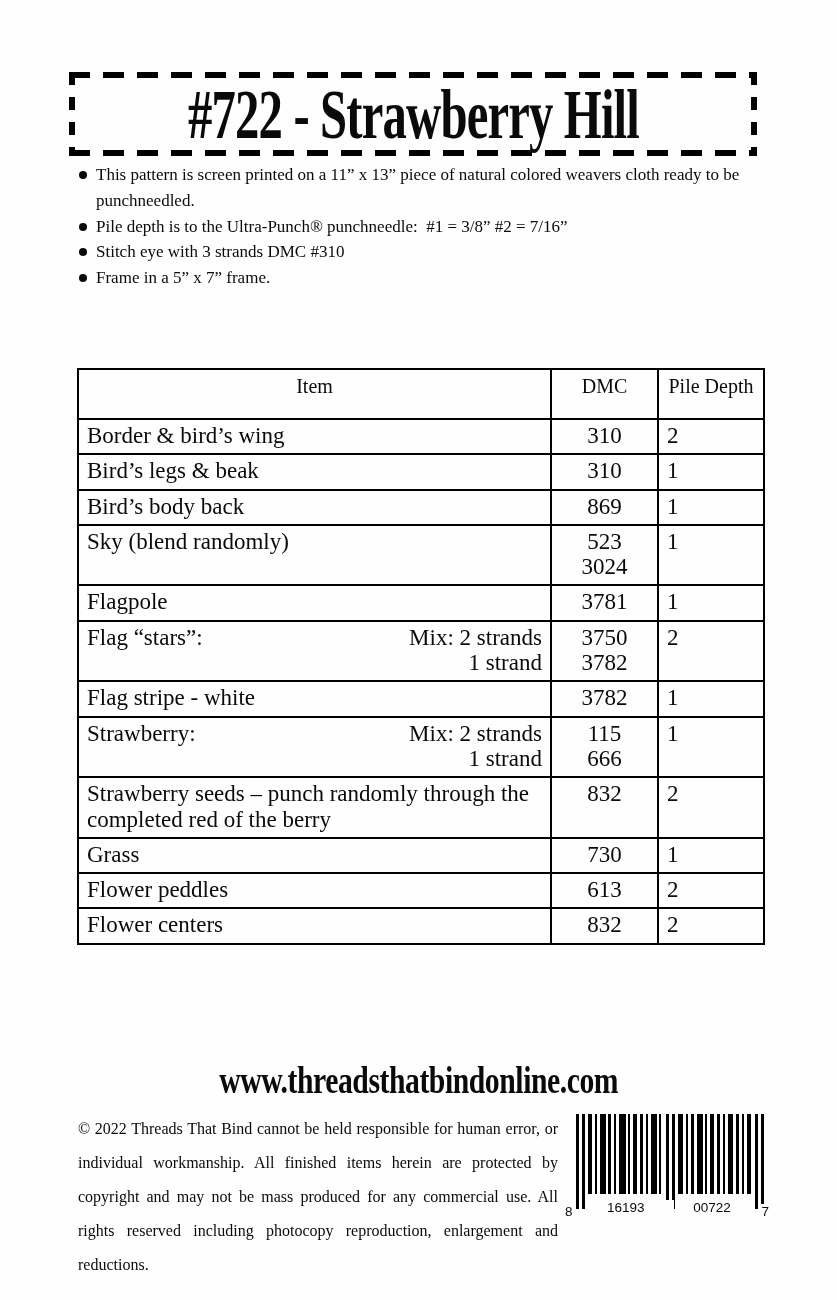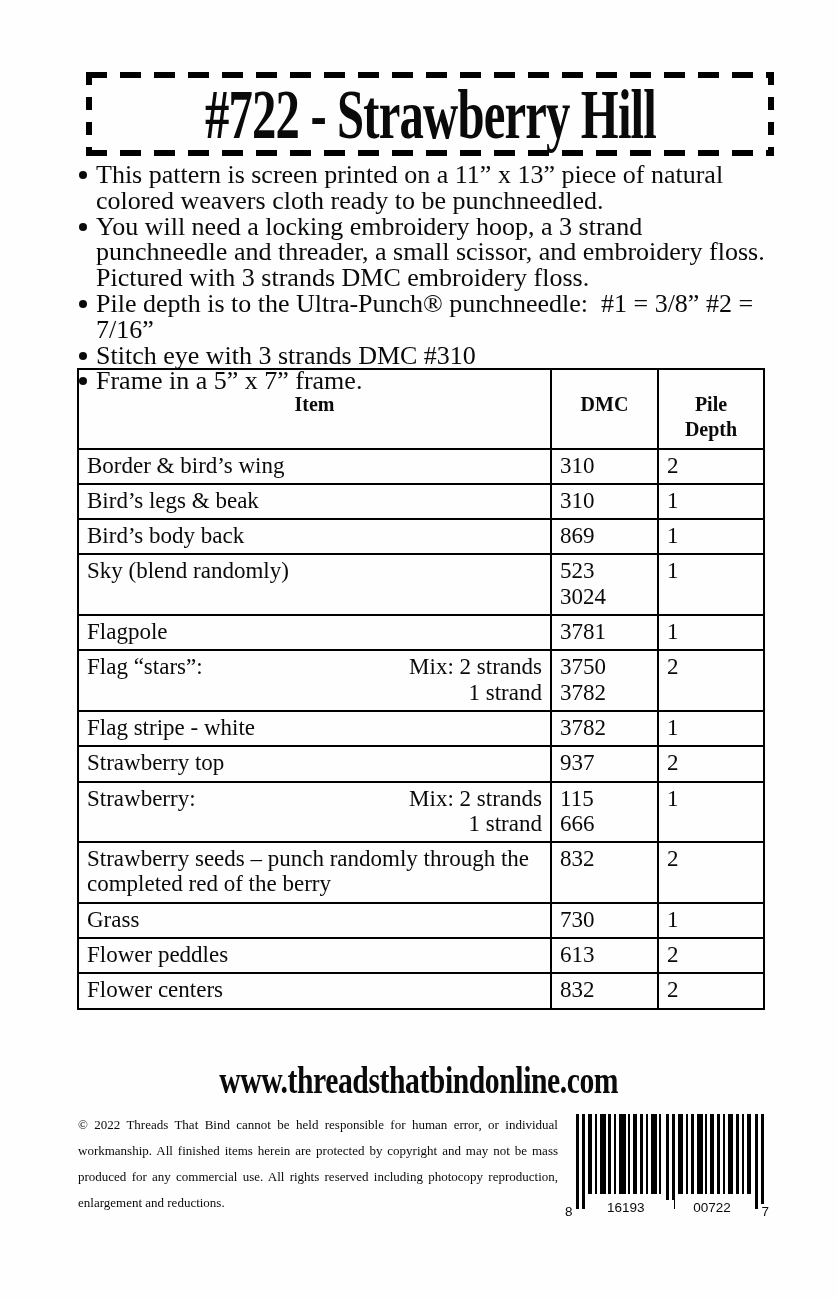--- a/index.html
+++ b/index.html
@@ -11,21 +11,21 @@
     background: #fefefe;
     color: #0a0a0a;
     font-family: "Liberation Serif", serif;
     box-sizing: border-box;
     overflow: hidden;
   }
 
   
   .title-box {
     position: absolute;
-    left: 86px; top: 72px;
+    left: 69px; top: 72px;
     width: 688px; height: 84px;
     box-sizing: border-box;
     display: flex; align-items: center; justify-content: center;
     background-image:
       repeating-linear-gradient(90deg,#000 0 21px,transparent 21px 34px),
       repeating-linear-gradient(90deg,#000 0 21px,transparent 21px 34px),
       repeating-linear-gradient(180deg,#000 0 13px,transparent 13px 25px),
       repeating-linear-gradient(180deg,#000 0 13px,transparent 13px 25px);
     background-size: 100% 6px, 100% 6px, 6px 100%, 6px 100%;
     background-position: 0 0, 0 100%, 0 0, 100% 0;
@@ -48,21 +48,21 @@
   .bullets {
     position: absolute;
     left: 78px; top: 162px;
     width: 690px;
     margin: 0; padding: 0;
     list-style: none;
   }
   .bullets li {
     position: relative;
     padding-left: 18px;
-    font-size: 26px;
+    font-size: 17px;
     line-height: 25.8px;
     white-space: pre-wrap;
   }
   .bullets li::before {
     content: "";
     position: absolute;
     left: 1px; top: 9px;
     width: 8px; height: 8px;
     border-radius: 50%;
     background: #0a0a0a;
@@ -81,35 +81,35 @@
   table.floss col.col-pile { width: 106px; }
   table.floss th, table.floss td {
     border: 2px solid #000;
     vertical-align: top;
     padding: 3px 8px 5px 8px;
     font-size: 23px;
     line-height: 25.3px;
     overflow: hidden;
   }
   table.floss th {
-    font-weight: bold;
+    font-weight: normal;
     text-align: center;
     font-size: 20px;
-    padding-top: 22px;
+    padding-top: 4px;
     height: 50px;
     box-sizing: border-box;
   }
   td.c-item .cellflex { display: flex; }
   td.c-item .item-label { flex: 1 1 auto; }
   td.c-item .item-note  {
     flex: 0 0 auto;
     text-align: right;
     white-space: pre-line;
   }
-  td.c-dmc { white-space: pre-line; }
+  td.c-dmc { white-space: pre-line; text-align: center; }
 
   
   .url-line {
     position: absolute;
     left: 0; top: 1062px;
     width: 837px;
     text-align: center;
   }
   .url-text {
     font-size: 33px;
@@ -122,22 +122,22 @@
   .footer {
     position: absolute;
     left: 78px; top: 1112px;
     width: 690px;
     display: flex;
   }
   .copyright {
     flex: 0 0 480px;
     margin: 0;
     text-align: justify;
-    font-size: 13px;
-    line-height: 26px;
+    font-size: 16px;
+    line-height: 34px;
   }
   .barcode {
     position: relative;
     flex: 0 0 200px;
     height: 122px;
     margin-left: 8px;
     margin-top: 2px;
   }
   .barcode svg { position: absolute; left: 10px; top: 0; }
   .bc-digit {
@@ -158,21 +158,20 @@
 
 <div class="page">
 
   <div class="title-box">
     <span class="fancy title-text">#722 - Strawberry Hill</span>
   </div>
 
   <ul class="bullets" id="bullets">
   <li>This pattern is screen printed on a 11” x 13” piece of natural colored weavers cloth ready to be punchneedled.</li>
 
-  <li>You will need a locking embroidery hoop, a 3 strand punchneedle and threader, a small scissor, and embroidery floss.  Pictured with 3 strands DMC embroidery floss.</li>
 
   <li>Pile depth is to the Ultra-Punch® punchneedle:  #1 = 3/8” #2 = 7/16”</li>
 
   <li>Stitch eye with 3 strands DMC #310</li>
 
   <li>Frame in a 5” x 7” frame.</li>
 </ul>
 
   <table class="floss">
     <colgroup>
@@ -263,30 +262,20 @@
     <td class="c-item">
       <span class="cellflex">
         <span class="item-label">Flag stripe - white</span>
         <span class="item-note"></span>
       </span>
     </td>
     <td class="c-dmc">3782</td>
     <td class="c-pile">1</td>
   </tr>
 
-  <tr>
-    <td class="c-item">
-      <span class="cellflex">
-        <span class="item-label">Strawberry top</span>
-        <span class="item-note"></span>
-      </span>
-    </td>
-    <td class="c-dmc">937</td>
-    <td class="c-pile">2</td>
-  </tr>
 
   <tr>
     <td class="c-item">
       <span class="cellflex">
         <span class="item-label">Strawberry:</span>
         <span class="item-note">Mix: 2 strands
 1 strand</span>
       </span>
     </td>
     <td class="c-dmc">115

